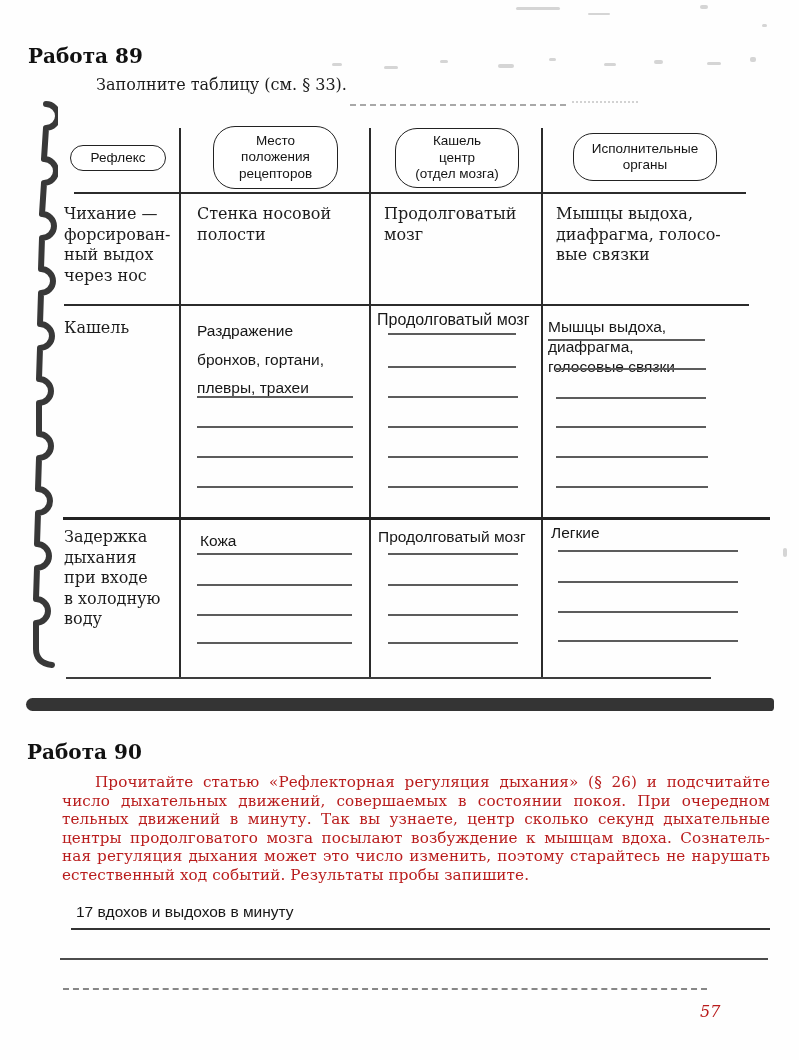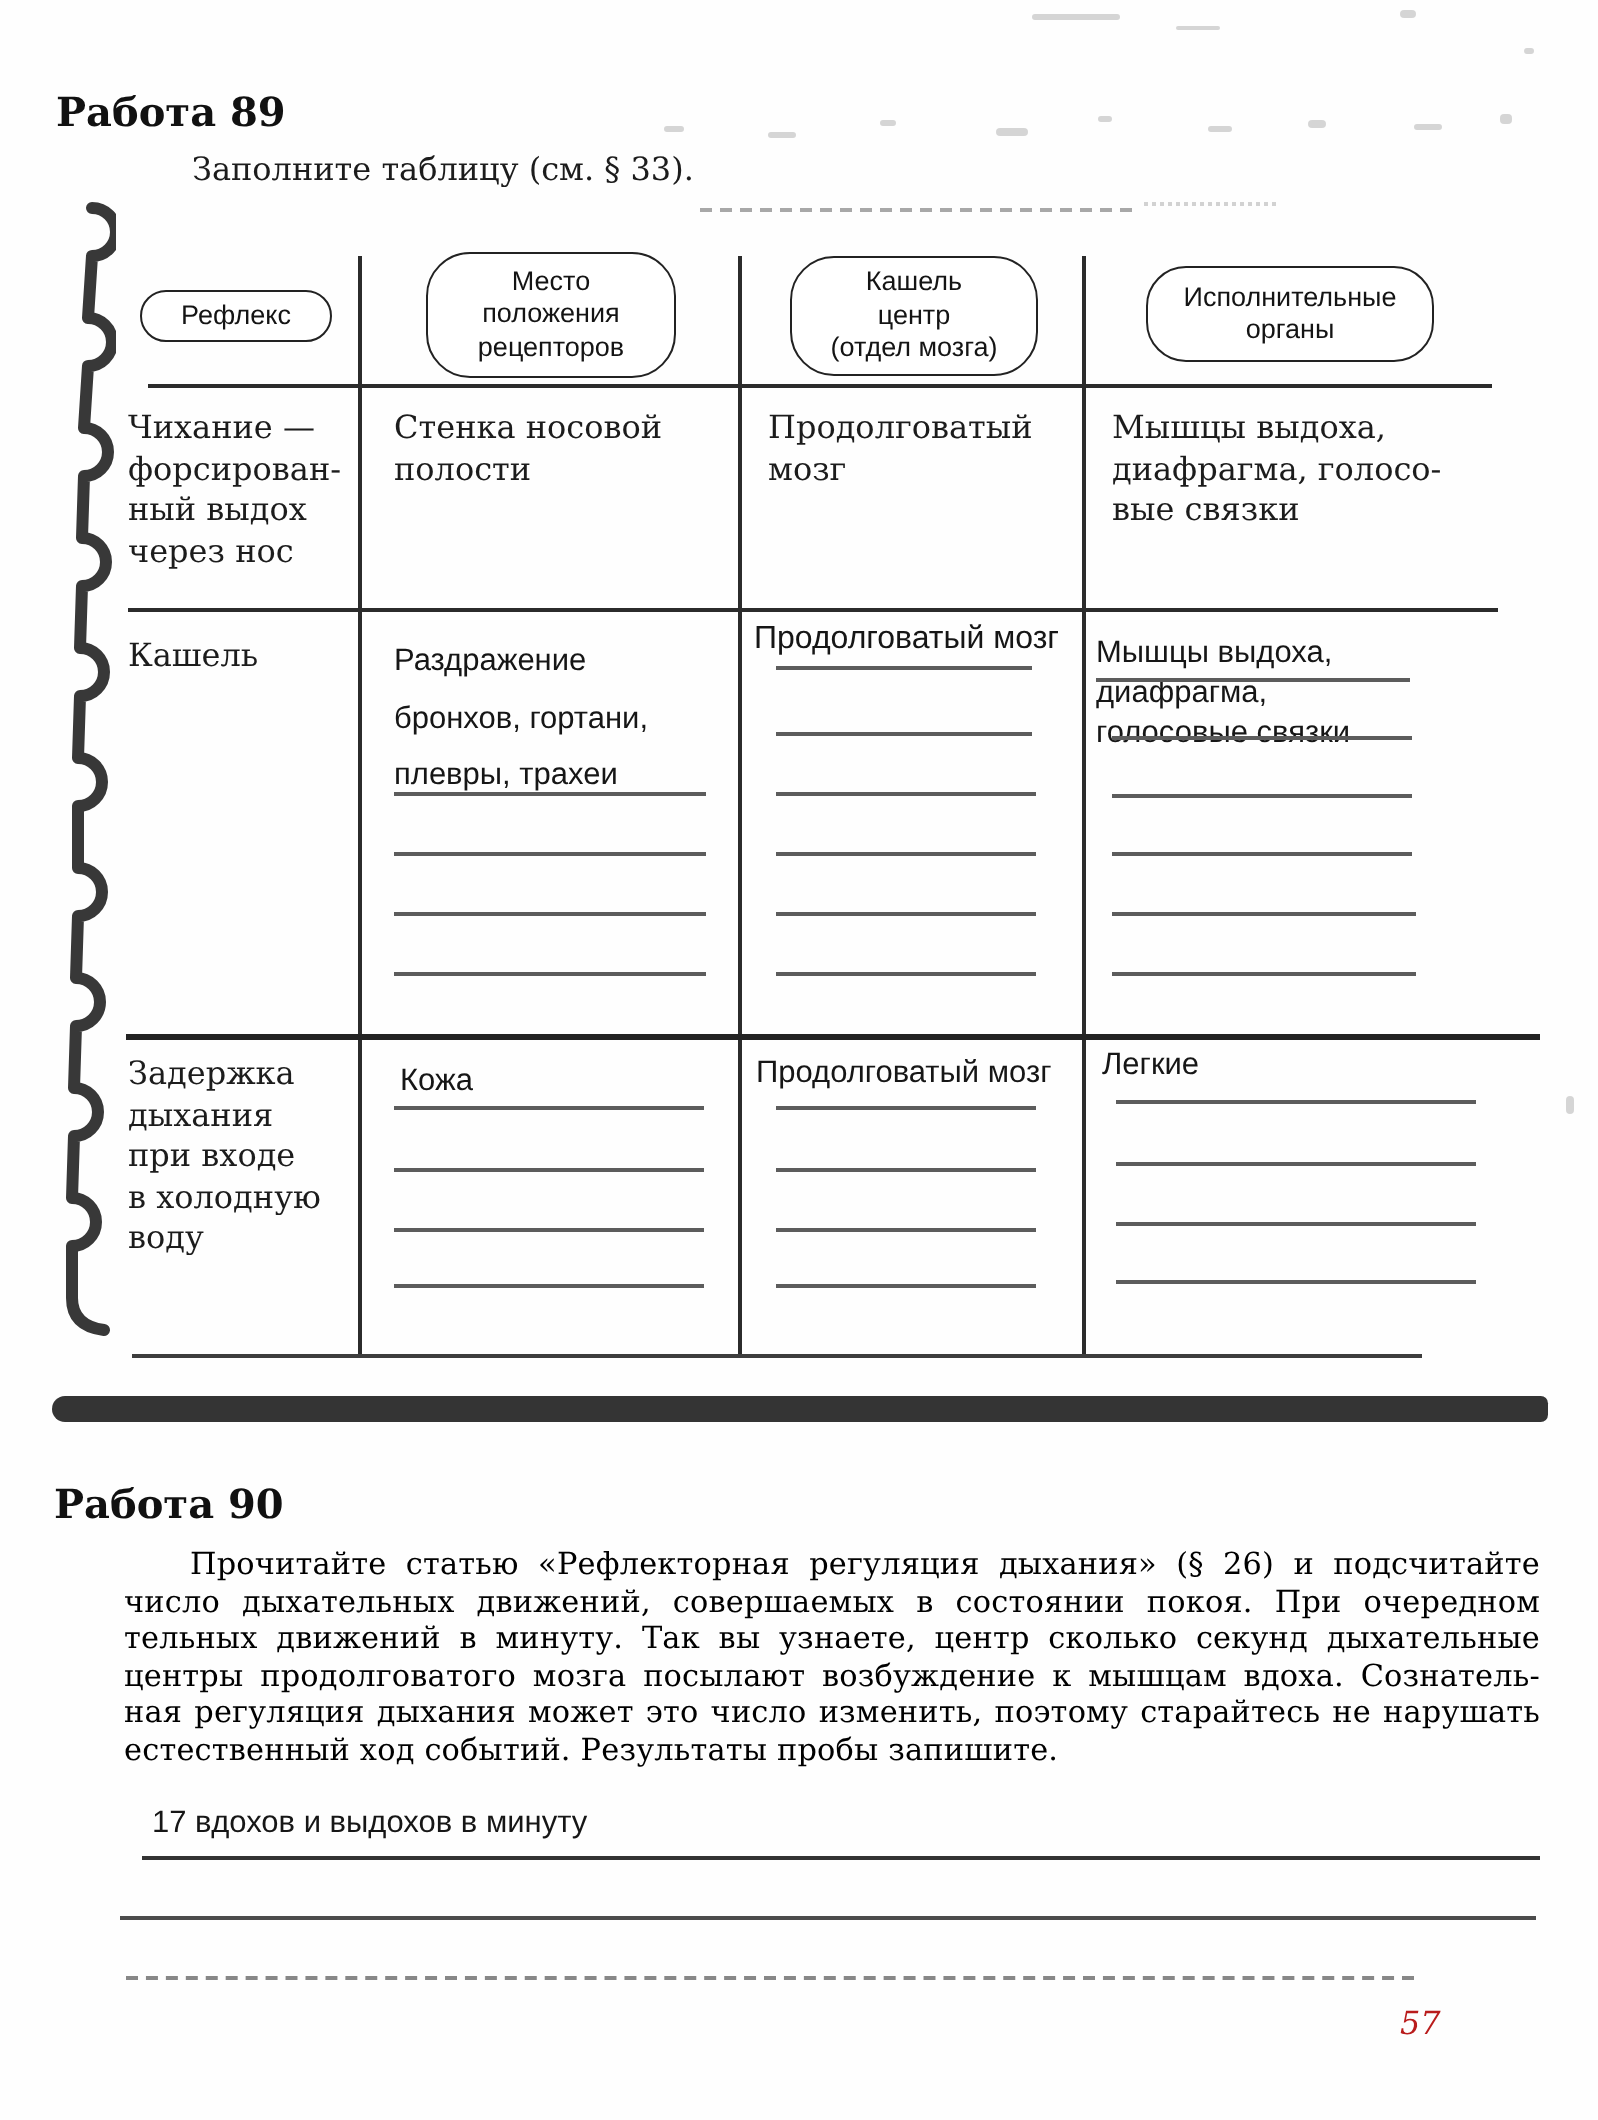--- a/index.html
+++ b/index.html
@@ -143,21 +143,21 @@
   <div class="wl" style="left:388px;top:584px;width:130px;"></div>
   <div class="wl" style="left:388px;top:614px;width:130px;"></div>
   <div class="wl" style="left:388px;top:642px;width:130px;"></div>
   <div class="wl" style="left:558px;top:550px;width:180px;"></div>
   <div class="wl" style="left:558px;top:581px;width:180px;"></div>
   <div class="wl" style="left:558px;top:611px;width:180px;"></div>
   <div class="wl" style="left:558px;top:640px;width:180px;"></div>
 
   <div class="abs h1" style="left:27px;top:740px;">Работа 90</div>
 
-  <div class="abs serif" style="left:62px;top:773px;width:708px;color:#000000;">
+  <div class="abs serif" style="left:62px;top:773px;width:708px;color:#b91c1c;">
     <div class="parline" style="padding-left:33px;">Прочитайте статью «Рефлекторная регуляция дыхания» (§ 26) и подсчитайте</div>
     <div class="parline">число дыхательных движений, совершаемых в состоянии покоя. При очередном</div>
     <div class="parline">тельных движений в минуту. Так вы узнаете, центр сколько секунд дыхательные</div>
     <div class="parline">центры продолговатого мозга посылают возбуждение к мышцам вдоха. Сознатель-</div>
     <div class="parline">ная регуляция дыхания может это число изменить, поэтому старайтесь не нарушать</div>
     <div class="parline last">естественный ход событий. Результаты пробы запишите.</div>
   </div>
 
   <div class="abs sans" style="left:76px;top:903px;font-size:15.5px;">17 вдохов и выдохов в минуту</div>
   <div class="rule" style="left:71px;top:928px;width:699px;height:1.8px;background:#333;"></div>

